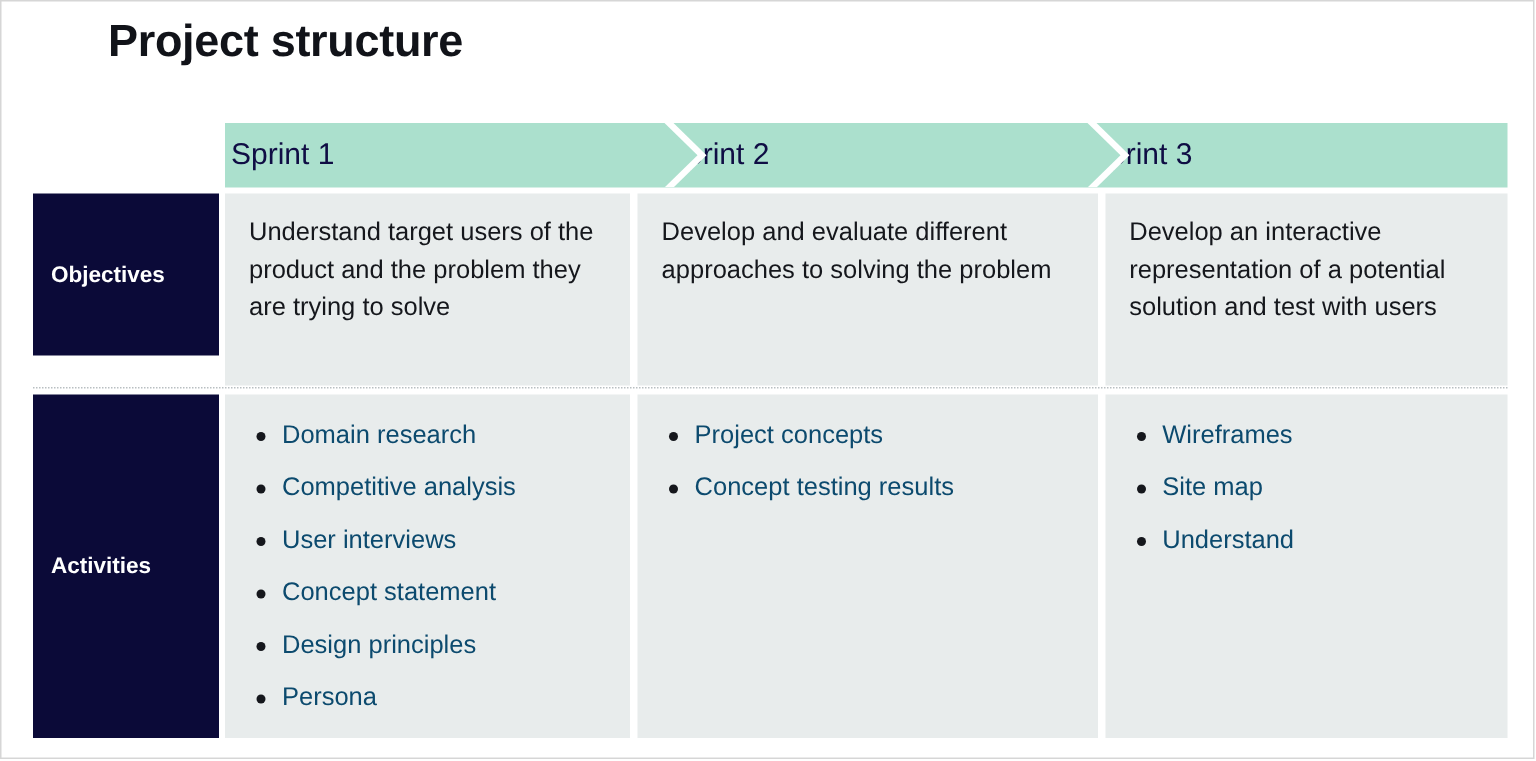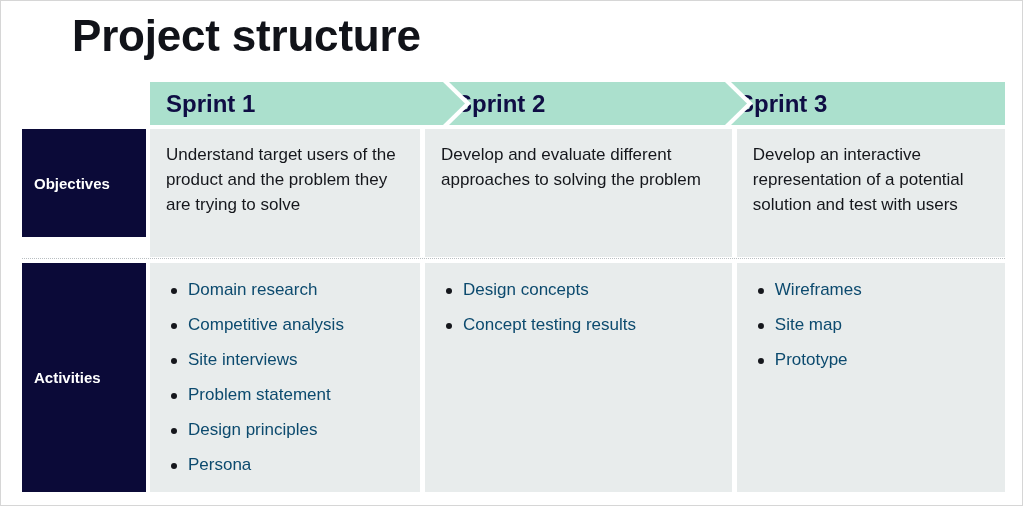--- a/index.html
+++ b/index.html
@@ -17,21 +17,21 @@
     left: 0; top: 0;
     width: 1023px; height: 506px;
     border: 1px solid #d6d6d6;
     box-sizing: border-box;
   }
 
   
   .page-title {
     position: absolute;
     left: 72px; top: 11px;
-    font-size: 44px;
+    font-size: 30px;
     font-weight: bold;
     color: #111319;
     letter-spacing: -0.2px;
     white-space: nowrap;
   }
 
   
   
   .matrix {
     position: absolute;
@@ -47,24 +47,24 @@
   }
   .sprint-head {
     position: relative;
     background: #abe0cd;
     height: 43px;
     display: flex;
     align-items: center;
     overflow: hidden;
   }
   .sprint-head .label {
-    font-size: 24px;
-    font-weight: bold;
+    font-size: 20px;
+    font-weight: normal;
     color: #0f0d44;
-    padding-left: 16px;
+    padding-left: 4px;
     position: relative;
     z-index: 2;
     white-space: nowrap;
   }
   
   .chev {
     position: absolute;
     left: -1px; top: 0;
     width: 34px; height: 43px;
     z-index: 3;
@@ -208,36 +208,36 @@
   <div class="rowlabel" id="row-activities-label">
     <span>Activities</span>
   </div>
 
   <div class="panelrow" id="panelrow-activities">
 
     <div class="cell c1cell">
       <ul class="activity-list">
           <li>Domain research</li>
           <li>Competitive analysis</li>
-          <li>Site interviews</li>
-          <li>Problem statement</li>
+          <li>User interviews</li>
+          <li>Concept statement</li>
           <li>Design principles</li>
           <li>Persona</li>
         </ul>
     </div>
 
     <div class="cell c2cell gap-left">
       <ul class="activity-list">
-          <li>Design concepts</li>
+          <li>Project concepts</li>
           <li>Concept testing results</li>
         </ul>
     </div>
 
     <div class="cell c3cell gap-left">
       <ul class="activity-list">
           <li>Wireframes</li>
           <li>Site map</li>
-          <li>Prototype</li>
+          <li>Understand</li>
         </ul>
     </div>
   </div>
 
 </div>
 
 </body></html>

